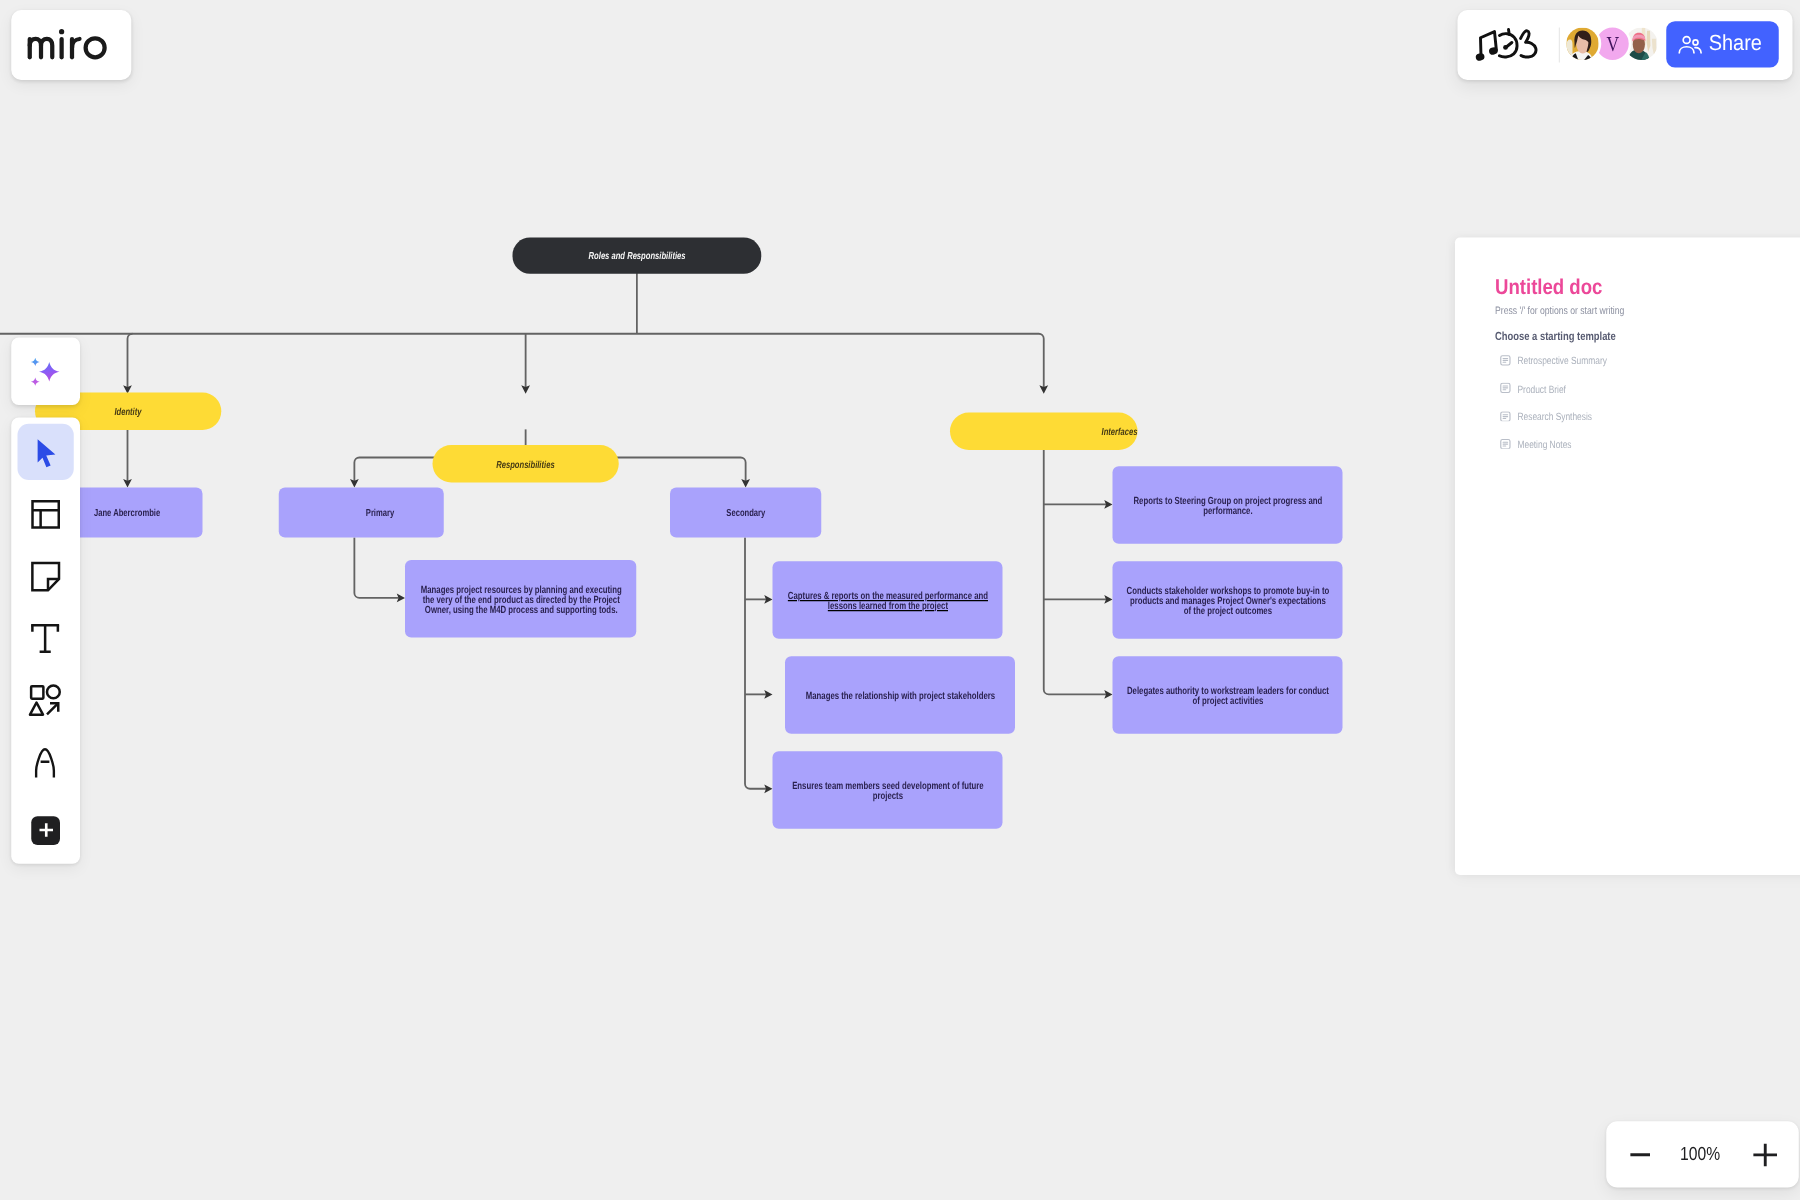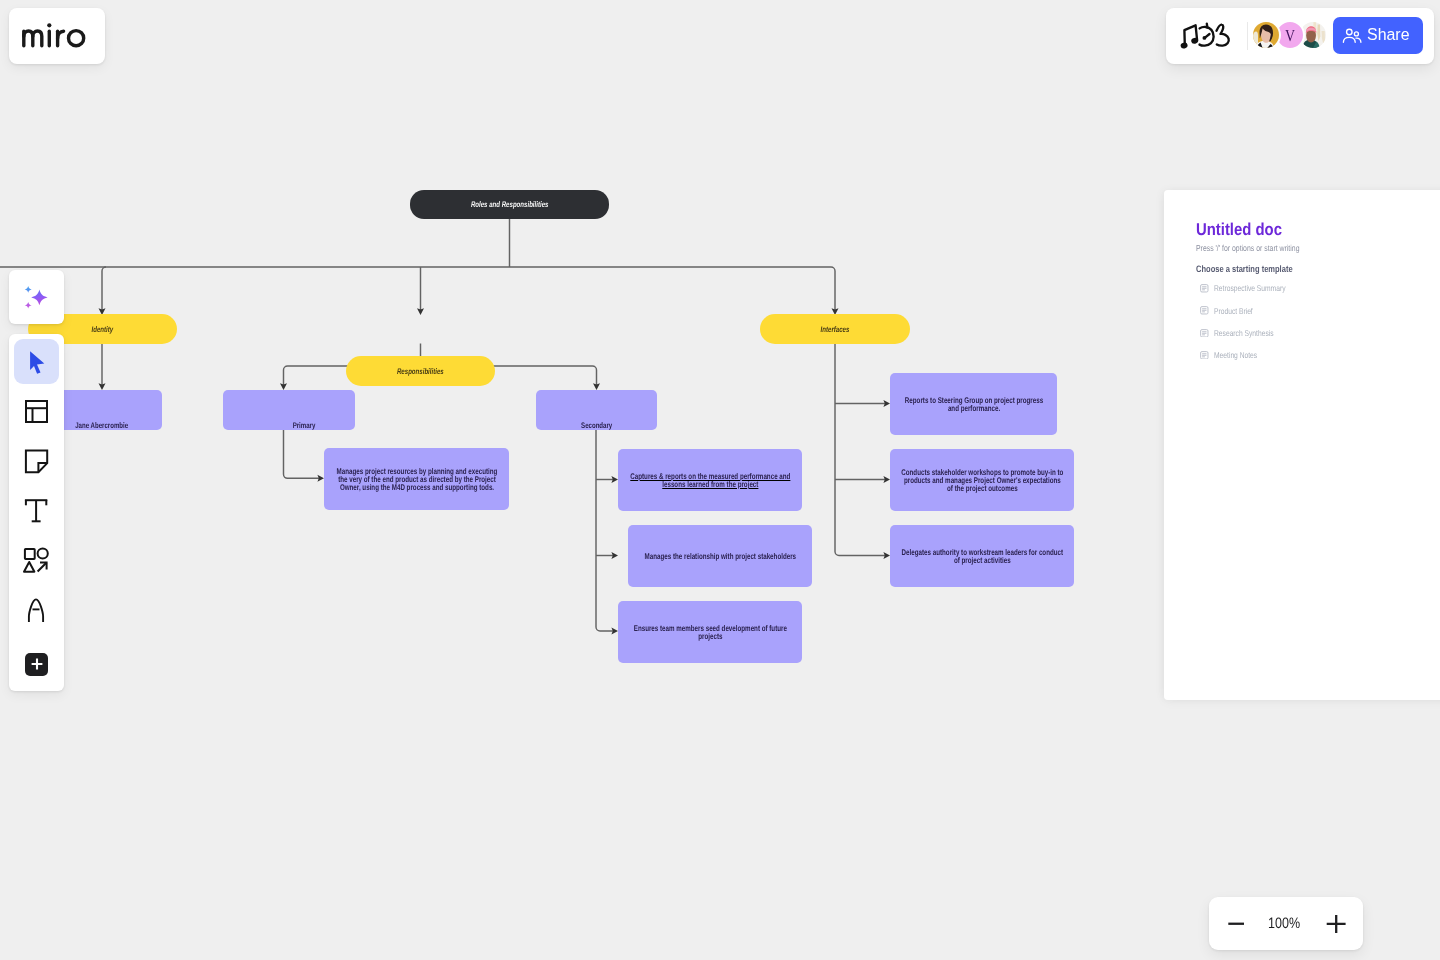--- a/index.html
+++ b/index.html
@@ -71,55 +71,55 @@
 
   
   #doc-panel {
     left:1164px; top:190px; width:290px; height:510px;
     background:#fff; border-radius:4px 0 0 4px;
     box-shadow:-2px 0 8px rgba(0,0,0,.045), 0 2px 12px rgba(0,0,0,.04);
     padding:0;
   }
   #doc-panel .x { transform-origin:0 50%; display:block; white-space:nowrap; }
   #doc-title { position:absolute; left:32px; top:33px; font-size:17.1px; font-weight:700;
-               color:#6d28d9; line-height:13px; }
+               color:#ec4899; line-height:13px; }
   #doc-title .x { transform:scaleX(0.87); }
   #doc-placeholder { position:absolute; left:32px; top:54px; font-size:8.65px; font-weight:400;
                      color:#8c90a0; line-height:8px; }
   #doc-placeholder .x { transform:scaleX(0.80); }
   #doc-section { position:absolute; left:31.5px; top:75px; font-size:9.42px; font-weight:700;
                  color:#585c72; line-height:8px; }
   #doc-section .x { transform:scaleX(0.80); }
   .tpl-row { position:absolute; left:36px; display:flex; align-items:center; gap:5.4px; cursor:pointer; }
   .tpl-row .lbl { font-size:8.4px; font-weight:400; color:#aab0bb; line-height:8px;
                   transform:scaleX(0.80); transform-origin:0 50%; white-space:nowrap; display:block; }
   .tpl-ico { flex:0 0 auto; }
 
   
   #zoom-ctrl {
-    left:1209px; top:897px; width:154px; height:53px; background:#fff; border-radius:9px;
+    left:1285px; top:897px; width:154px; height:53px; background:#fff; border-radius:9px;
     box-shadow:0 1px 3px rgba(0,0,0,.09), 0 5px 14px rgba(0,0,0,.07);
   }
   #zoom-ctrl .btn { position:absolute; cursor:pointer; }
   #zoom-minus { left:13px; top:13px; width:22px; height:16px; }
   #zoom-plus  { left:114.5px; top:12px; width:22px; height:30px; }
   #zoom-value { position:absolute; left:59.3px; top:21.4px; font-size:15.1px; color:#1f1f21;
                 line-height:11px; font-weight:400; transform:scaleX(0.83); transform-origin:0 50%;
                 white-space:nowrap; }
 
   
   #canvas { left:0; top:0; width:1440px; height:960px; }
   .node { position:absolute; display:flex; align-items:center; justify-content:center;
           text-align:center; }
   .node .t { display:block; width:133.34%; flex:0 0 auto; transform:scaleX(0.75); transform-origin:50% 50%; }
   .root-pill { background:#2d2f33; border-radius:14px; }
   .root-pill .t { color:#f7f7f7; font-size:8.15px; font-weight:700; }
   .yellow-pill { background:#fedb35; border-radius:15px;font-style:italic; }
   .yellow-pill .t { color:#453a14; font-size:8.15px; font-weight:700; }
-  .purple-box { background:#a9a2fc; border-radius:5px;align-items:flex-end; }
+  .purple-box { background:#a9a2fc; border-radius:5px; }
   .purple-box .t { color:#2b2250; font-size:8.15px; font-weight:700; }
   .purple-card { background:#a9a2fc; border-radius:5px; padding:0 10px; }
   .purple-card .t { color:#2b2250; font-size:8.3px; font-weight:700; line-height:7.85px; position:relative; top:1px; }
 </style>
 </head>
 <body>
 
 <svg id="canvas" class="abs" width="1440" height="960">
   <defs>
     <marker id="arr" viewBox="0 0 10 10" refX="10" refY="5" markerWidth="7.2" markerHeight="7.2" orient="auto-start-reverse" markerUnits="userSpaceOnUse">
@@ -169,21 +169,21 @@
 <div class="abs node root-pill" style="left:410px;top:190px;width:199px;height:29px;font-style:italic;">
   <span class="t">Roles and Responsibilities</span>
 </div>
 
 <div class="abs node yellow-pill" style="left:28px;top:314px;width:149px;height:30px;">
   <span class="t">Identity</span>
 </div>
 <div class="abs node yellow-pill" style="left:346px;top:314px;width:149px;height:30px;margin-top:42px;">
   <span class="t">Responsibilities</span>
 </div>
-<div class="abs node yellow-pill" style="left:759.5px;top:314px;width:150px;height:30px;">
+<div class="abs node yellow-pill" style="left:759.5px;top:330px;width:150px;height:30px;text-align:right;">
   <span class="t">Interfaces</span>
 </div>
 
 <div class="abs node purple-box" style="left:41px;top:390px;width:121px;height:40px;">
   <span class="t">Jane Abercrombie</span>
 </div>
 <div class="abs node purple-box" style="left:223px;top:390px;width:132px;height:40px;padding-left:30px;">
   <span class="t">Primary</span>
 </div>
 <div class="abs node purple-box" style="left:536px;top:390px;width:121px;height:40px;">
@@ -197,21 +197,21 @@
 <div class="abs node purple-card" style="left:618px;top:449px;width:184px;height:62px;text-decoration:underline;">
   <span class="t">Captures &amp; reports on the measured performance and lessons learned from the project</span>
 </div>
 <div class="abs node purple-card" style="left:628px;top:525px;width:184px;height:62px;">
   <span class="t">Manages the relationship with project stakeholders</span>
 </div>
 <div class="abs node purple-card" style="left:618px;top:601px;width:184px;height:62px;">
   <span class="t">Ensures team members seed development of future projects</span>
 </div>
 
-<div class="abs node purple-card" style="left:890px;top:373px;width:167px;height:62px;">
+<div class="abs node purple-card" style="left:890px;top:373px;width:184px;height:62px;">
   <span class="t">Reports to Steering Group on project progress and performance.</span>
 </div>
 <div class="abs node purple-card" style="left:890px;top:449px;width:184px;height:62px;">
   <span class="t">Conducts stakeholder workshops to promote buy-in to products and manages Project Owner's expectations of the project outcomes</span>
 </div>
 <div class="abs node purple-card" style="left:890px;top:525px;width:184px;height:62px;">
   <span class="t">Delegates authority to workstream leaders for conduct of project activities</span>
 </div>
 
 <div class="abs" id="logo-card">

